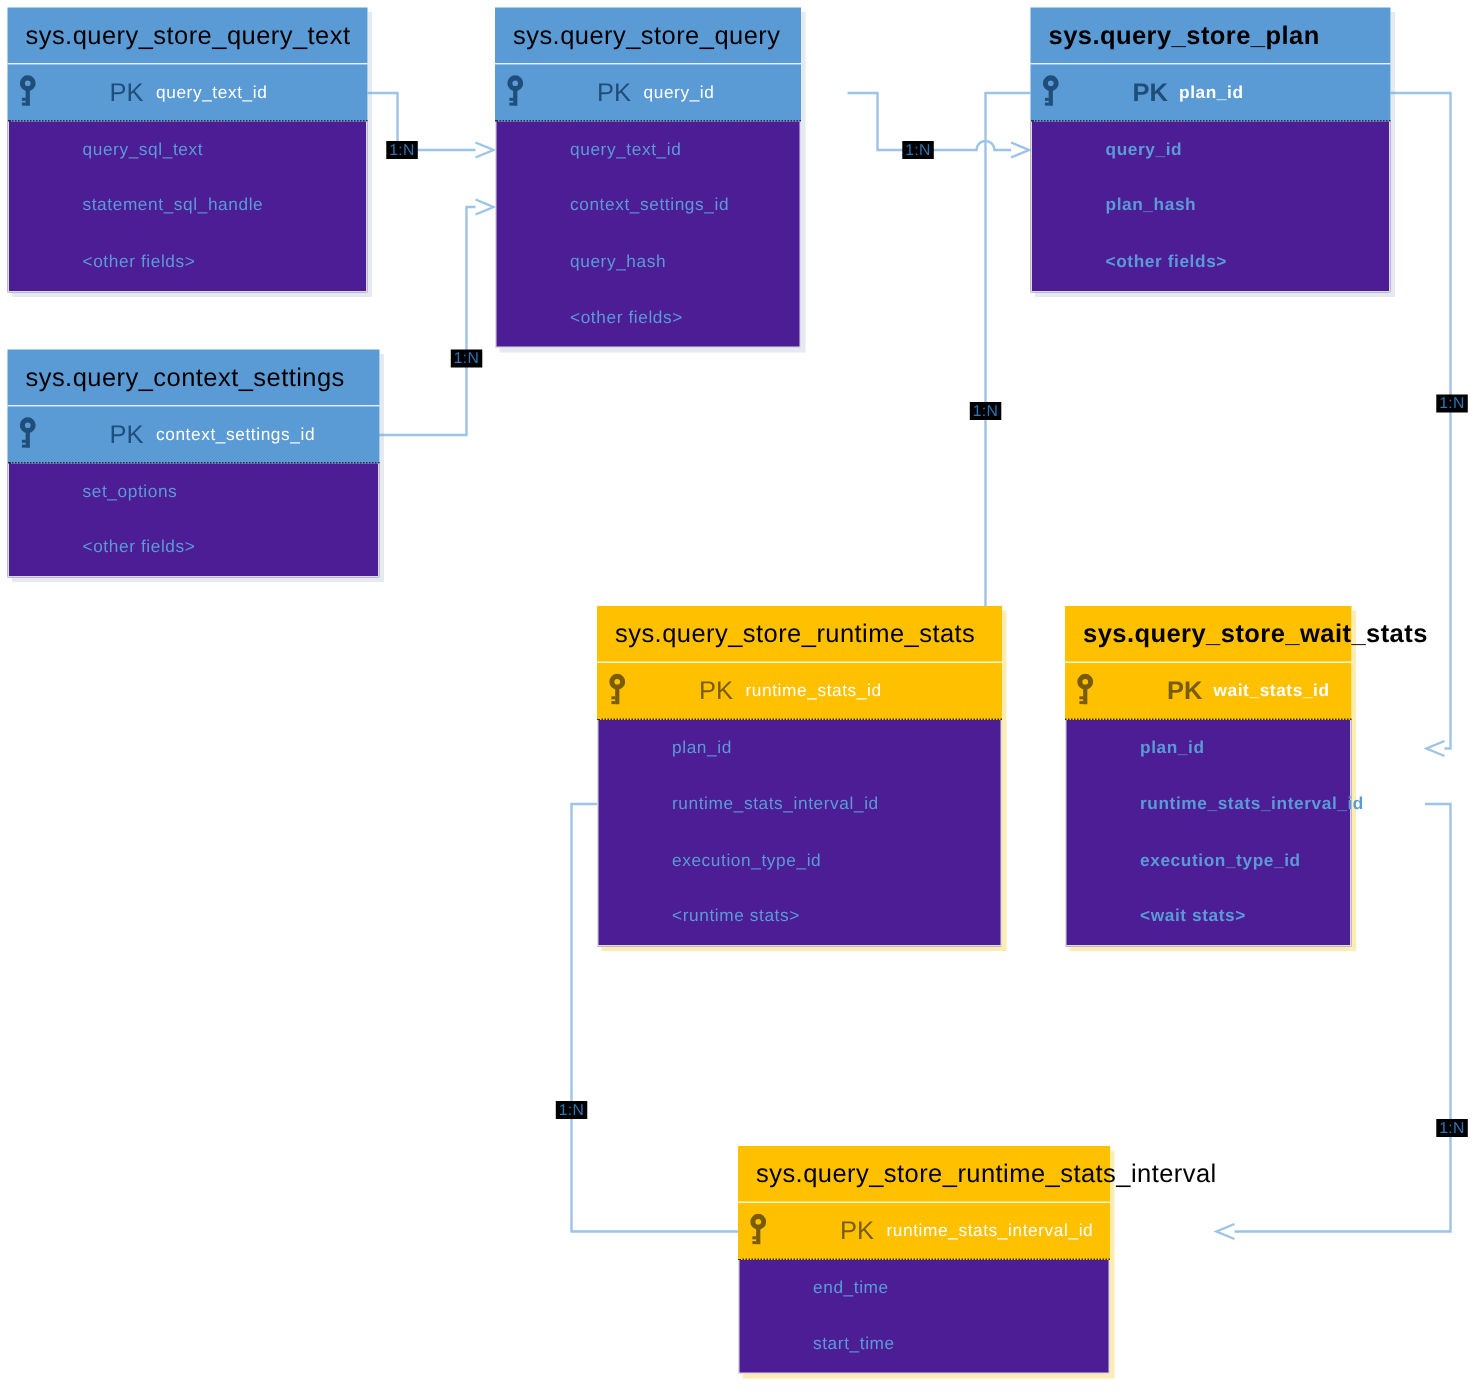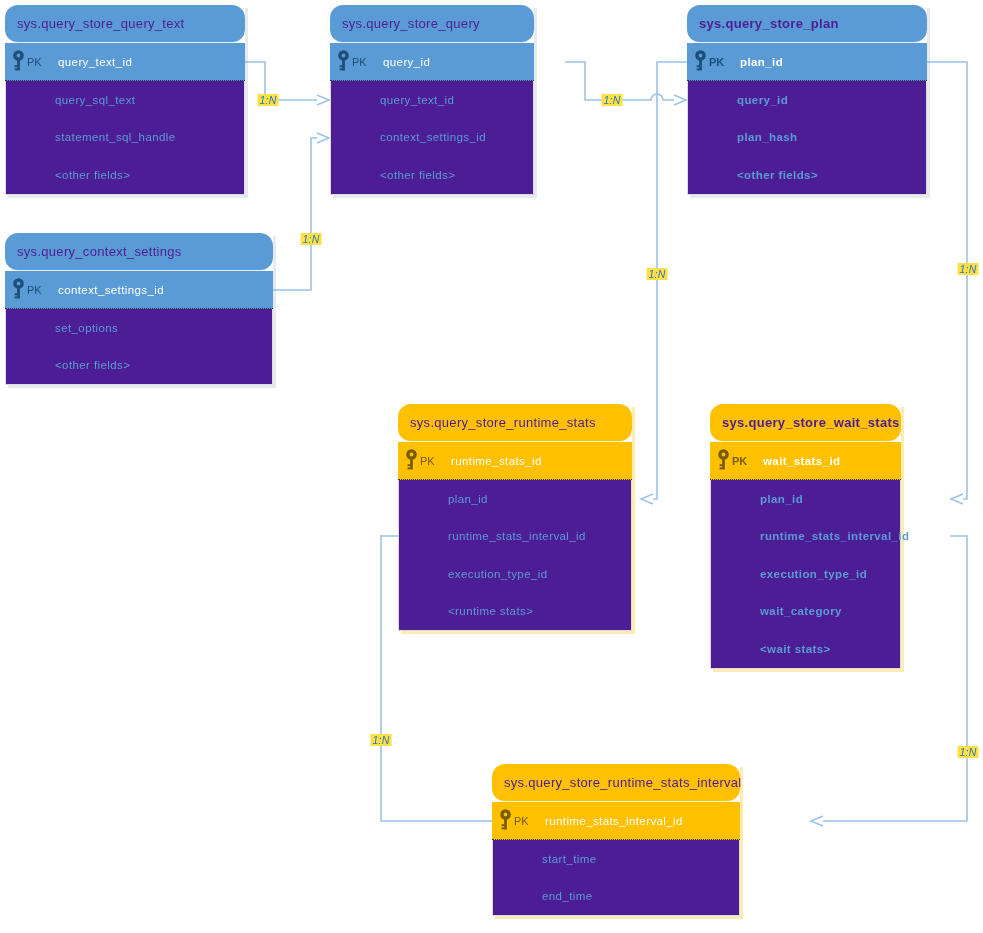--- a/index.html
+++ b/index.html
@@ -6,48 +6,46 @@
   #stage {
     position:relative; width:983px; height:933px; background:#ffffff;
     font-family:"Liberation Sans", sans-serif; overflow:hidden;
   }
   
   .table { position:absolute; box-sizing:border-box; }
   .theme-blue   { --hdr:#5b9bd5; --pk-ink:#1e4e79; --field-ink:#5b9bd5; --shadow:rgba(130,160,185,0.22); }
   .theme-orange { --hdr:#ffc000; --pk-ink:#7a5c00; --field-ink:#5b9bd5; --shadow:rgba(255,192,0,0.30); }
   .table { box-shadow: 3px 3px 0 var(--shadow); }
   .t-header {
-    height:38px; background:var(--hdr); color:#4c1d95;
+    height:38px; background:var(--hdr); color:#000000;
     display:flex; align-items:center; padding-left:12px; box-sizing:border-box;
-    font-size:13px; letter-spacing:0.3px;
+    font-size:17px; letter-spacing:0.3px;
     border-bottom:1px solid rgba(255,255,255,0.85);
     white-space:nowrap;
-    border-radius:13px;
   }
   .t-pk {
     height:38px; background:var(--hdr); color:#ffffff;
     display:flex; align-items:center; padding-left:8px; box-sizing:border-box;
     border-bottom:1px dotted #2f2f2f;
   }
   .key-wrap { color:var(--pk-ink); margin-right:3px; display:flex; align-items:center; }
-  .pk-tag { color:var(--pk-ink); font-size:11px; width:22px; }
+  .pk-tag { color:var(--pk-ink); font-size:17px; width:22px;margin-left:46px; }
   .pk-field { margin-left:9px; font-size:11.5px; letter-spacing:0.4px; white-space:nowrap; }
   .t-body { background:#4c1d95; border:1px solid #dcdcdc; border-top:none; }
   .t-row {
     height:37.5px; display:flex; align-items:center; padding-left:49px;
     color:var(--field-ink); font-size:11.5px; letter-spacing:0.4px; white-space:nowrap;
   }
   
   #wires { position:absolute; left:0; top:0; pointer-events:none; }
   #wires path { fill:none; stroke:#9dc3e6; stroke-width:1.6px; }
   .rel-label {
     position:absolute; transform:translate(-50%,-50%);
-    background:#fde047; color:#2e75b6; font-size:10.5px; padding:0 2px;
+    background:#000000; color:#2e75b6; font-size:10.5px; padding:0 2px;
     letter-spacing:0.2px;
-    font-style:italic;
   }
 </style>
 </head>
 <body>
 
 <div id="stage">
 
   <svg id="wires" width="983" height="933" aria-hidden="true">
 
     <path d="M245,62 H265 V100 H317"></path>
@@ -111,20 +109,21 @@
             <rect x="1.6" y="15.2" width="2.6" height="2" fill="currentColor"></rect>
             <rect x="1.6" y="18.4" width="2.6" height="2" fill="currentColor"></rect>
           </svg>
       </span>
       <span class="pk-tag">PK</span>
       <span class="pk-field">query_id</span>
     </div>
     <div class="t-body">
       <div class="t-row">query_text_id</div>
       <div class="t-row">context_settings_id</div>
+      <div class="t-row">query_hash</div>
       <div class="t-row">&lt;other fields&gt;</div>
     </div>
   </div>
 
   <div class="table theme-blue" style="left:687px; top:5px; width:240px;font-weight:bold;">
     <div class="t-header">sys.query_store_plan</div>
     <div class="t-pk">
       <span class="key-wrap">
         <svg width="11" height="23" viewBox="0 0 11 23">
             <circle cx="5.5" cy="5.5" r="3.6" fill="none" stroke="currentColor" stroke-width="3.4"></circle>
@@ -136,41 +135,41 @@
       <span class="pk-tag">PK</span>
       <span class="pk-field">plan_id</span>
     </div>
     <div class="t-body">
       <div class="t-row">query_id</div>
       <div class="t-row">plan_hash</div>
       <div class="t-row">&lt;other fields&gt;</div>
     </div>
   </div>
 
-  <div class="table theme-blue" style="left:5px; top:233px; width:268px;">
+  <div class="table theme-blue" style="left:5px; top:233px; width:248px;">
     <div class="t-header">sys.query_context_settings</div>
     <div class="t-pk">
       <span class="key-wrap">
         <svg width="11" height="23" viewBox="0 0 11 23">
             <circle cx="5.5" cy="5.5" r="3.6" fill="none" stroke="currentColor" stroke-width="3.4"></circle>
             <rect x="4.1" y="9" width="2.8" height="11.5" fill="currentColor"></rect>
             <rect x="1.6" y="15.2" width="2.6" height="2" fill="currentColor"></rect>
             <rect x="1.6" y="18.4" width="2.6" height="2" fill="currentColor"></rect>
           </svg>
       </span>
       <span class="pk-tag">PK</span>
       <span class="pk-field">context_settings_id</span>
     </div>
     <div class="t-body">
       <div class="t-row">set_options</div>
       <div class="t-row">&lt;other fields&gt;</div>
     </div>
   </div>
 
-  <div class="table theme-orange" style="left:398px; top:404px; width:234px;">
+  <div class="table theme-orange" style="left:398px; top:404px; width:270px;">
     <div class="t-header">sys.query_store_runtime_stats</div>
     <div class="t-pk">
       <span class="key-wrap">
         <svg width="11" height="23" viewBox="0 0 11 23">
             <circle cx="5.5" cy="5.5" r="3.6" fill="none" stroke="currentColor" stroke-width="3.4"></circle>
             <rect x="4.1" y="9" width="2.8" height="11.5" fill="currentColor"></rect>
             <rect x="1.6" y="15.2" width="2.6" height="2" fill="currentColor"></rect>
             <rect x="1.6" y="18.4" width="2.6" height="2" fill="currentColor"></rect>
           </svg>
       </span>
@@ -196,38 +195,37 @@
             <rect x="1.6" y="18.4" width="2.6" height="2" fill="currentColor"></rect>
           </svg>
       </span>
       <span class="pk-tag">PK</span>
       <span class="pk-field">wait_stats_id</span>
     </div>
     <div class="t-body">
       <div class="t-row">plan_id</div>
       <div class="t-row">runtime_stats_interval_id</div>
       <div class="t-row">execution_type_id</div>
-      <div class="t-row">wait_category</div>
       <div class="t-row">&lt;wait stats&gt;</div>
     </div>
   </div>
 
   <div class="table theme-orange" style="left:492px; top:764px; width:248px;">
     <div class="t-header">sys.query_store_runtime_stats_interval</div>
     <div class="t-pk">
       <span class="key-wrap">
         <svg width="11" height="23" viewBox="0 0 11 23">
             <circle cx="5.5" cy="5.5" r="3.6" fill="none" stroke="currentColor" stroke-width="3.4"></circle>
             <rect x="4.1" y="9" width="2.8" height="11.5" fill="currentColor"></rect>
             <rect x="1.6" y="15.2" width="2.6" height="2" fill="currentColor"></rect>
             <rect x="1.6" y="18.4" width="2.6" height="2" fill="currentColor"></rect>
           </svg>
       </span>
       <span class="pk-tag">PK</span>
       <span class="pk-field">runtime_stats_interval_id</span>
     </div>
     <div class="t-body">
+      <div class="t-row">end_time</div>
       <div class="t-row">start_time</div>
-      <div class="t-row">end_time</div>
     </div>
   </div>
 
 </div>
 
 </body></html>

